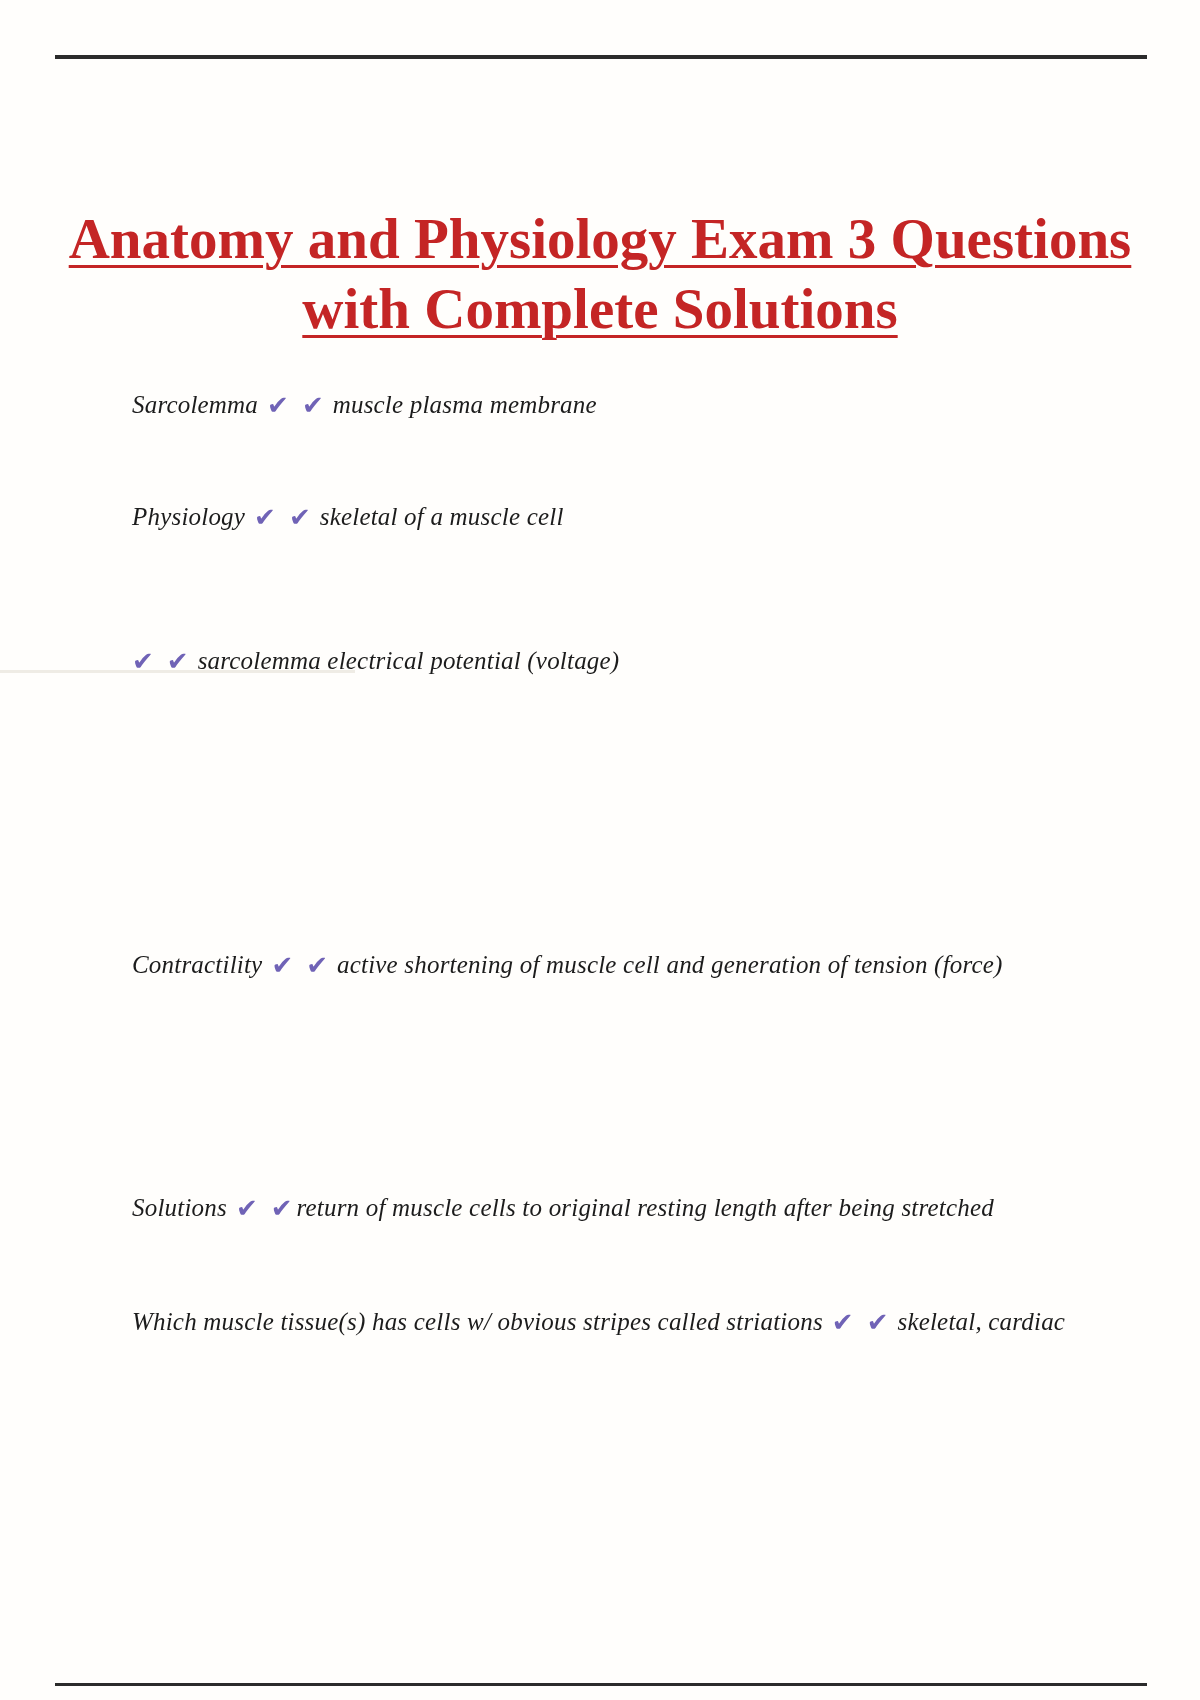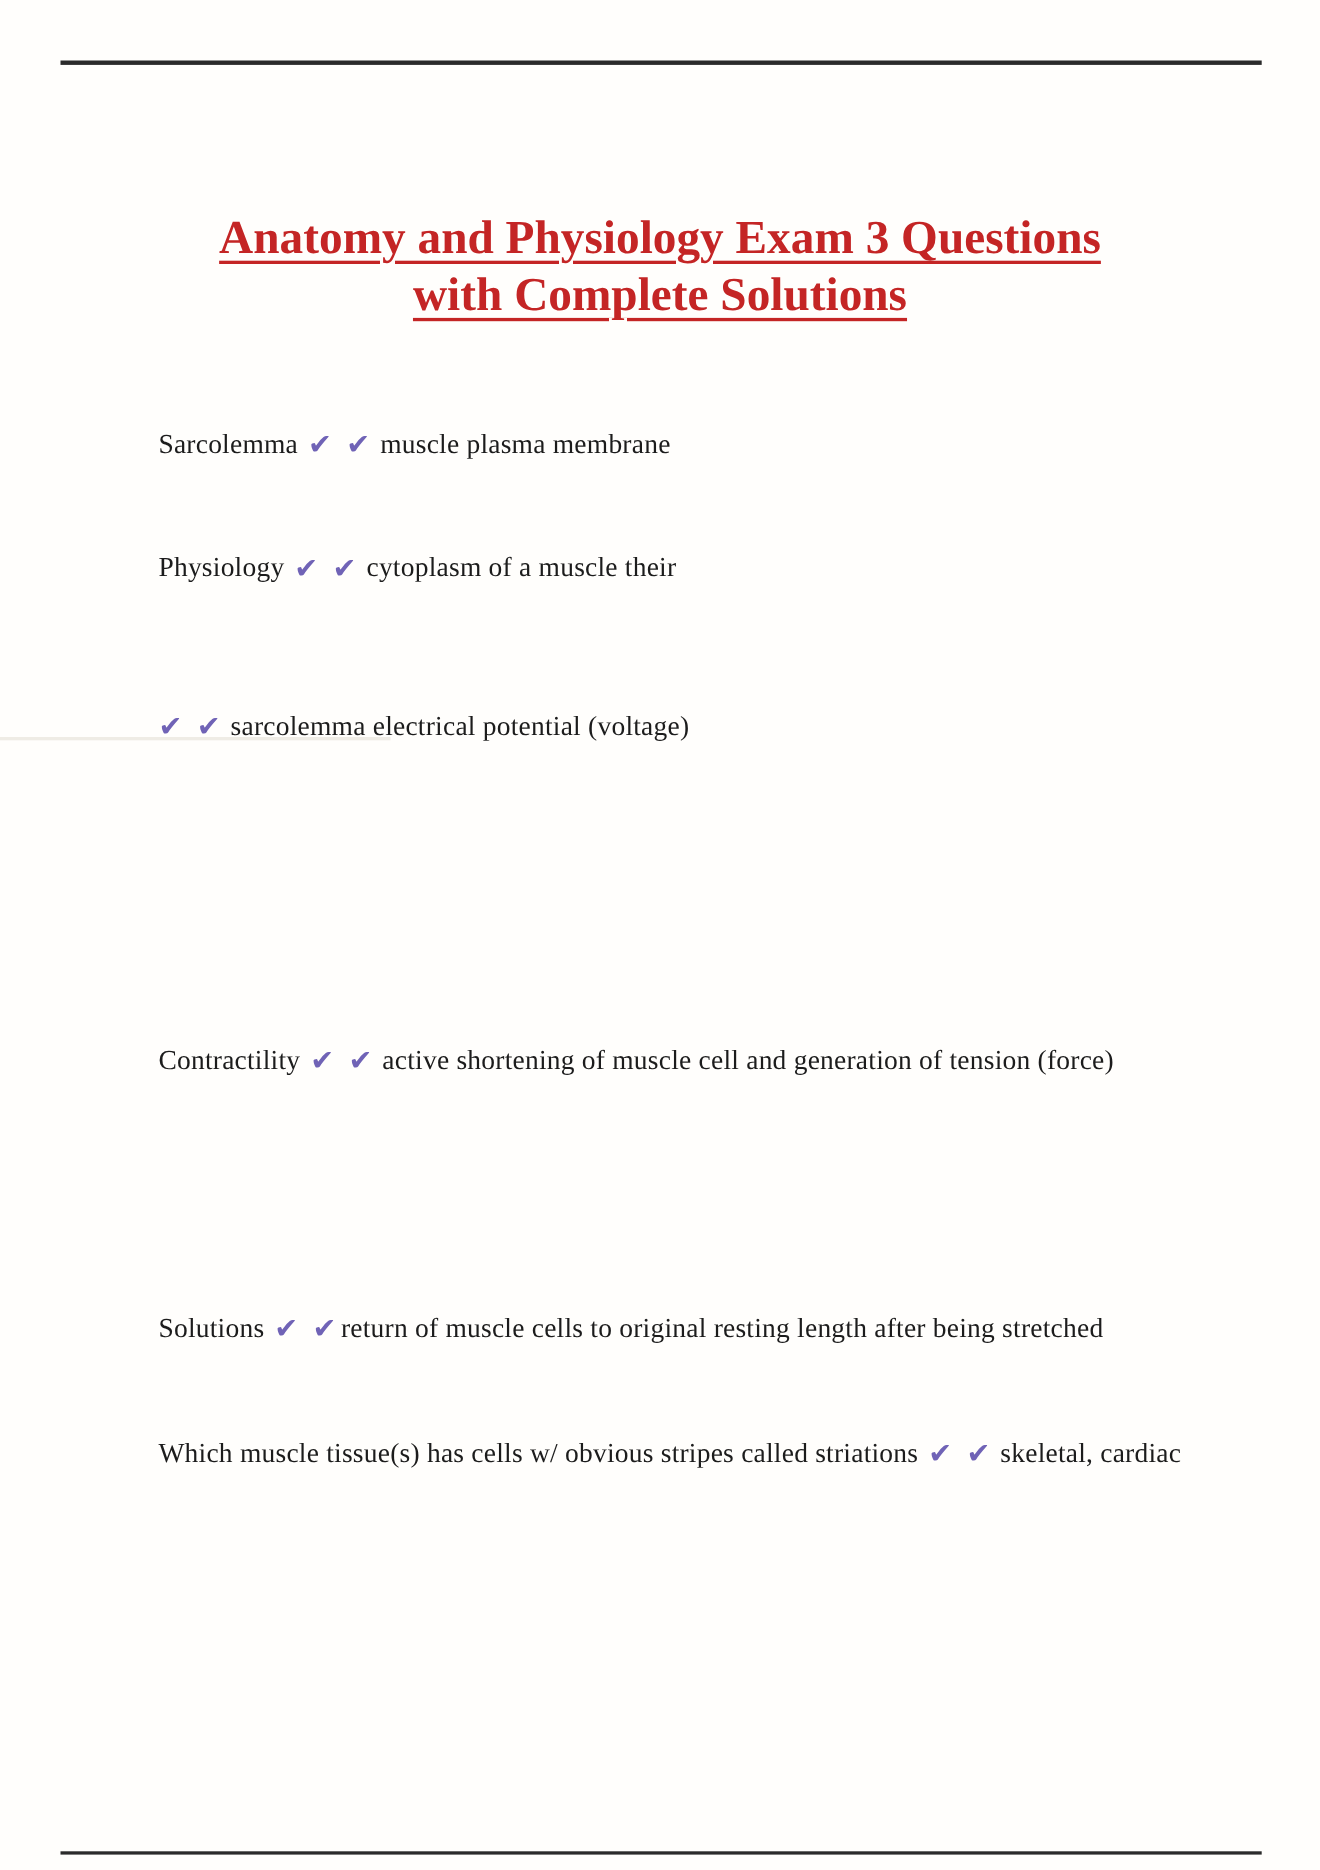--- a/index.html
+++ b/index.html
@@ -24,42 +24,43 @@
   .faint-divider {
     position: absolute;
     top: 670px;
     left: 0;
     width: 355px;
     height: 3px;
     background: #efece5;
   }
   .doc-title {
     position: absolute;
-    top: 191px;
+    top: 204px;
     left: 0;
     right: 0;
     text-align: center;
-    font-size: 43px;
+    font-size: 57px;
     font-weight: bold;
     color: #c42525;
     line-height: 1.22;
   }
   .doc-title .title-line {
     display: inline-block;
     text-decoration: underline;
     text-decoration-thickness: 3px;
     text-underline-offset: 7px;
   }
   .qa {
     position: absolute;
-    left: 144px;
+    left: 132px;
     right: 58px;
     font-size: 25px;
     line-height: 33px;
     letter-spacing: 0.2px;
+    font-style: italic;
   }
   .checks {
     font-family: "DejaVu Sans", sans-serif;
     color: #7063b6;
     font-size: 26px;
     font-weight: bold;
     margin: 0 7px 0 9px;
     letter-spacing: 2px;
     vertical-align: -1px;
     white-space: nowrap;
@@ -78,21 +79,21 @@
   <div class="doc-title">
     <span class="title-line">Anatomy and Physiology Exam 3 Questions</span><br>
     <span class="title-line">with Complete Solutions</span>
   </div>
 
   <div class="qa" style="top:388px">
     <span class="q-text">Sarcolemma</span><span class="checks">✔ ✔</span><span class="a-text">muscle plasma membrane</span>
   </div>
 
   <div class="qa" style="top:500px">
-    <span class="q-text">Physiology</span><span class="checks">✔ ✔</span><span class="a-text">cytoplasm of a muscle their</span>
+    <span class="q-text">Physiology</span><span class="checks">✔ ✔</span><span class="a-text">skeletal of a muscle cell</span>
   </div>
 
   <div class="qa" style="top:628px">
     <div class="answer-line">
       <span class="checks">✔ ✔</span><span class="a-text">sarcolemma electrical potential (voltage)</span>
     </div>
   </div>
 
   <div class="faint-divider"></div>
 

